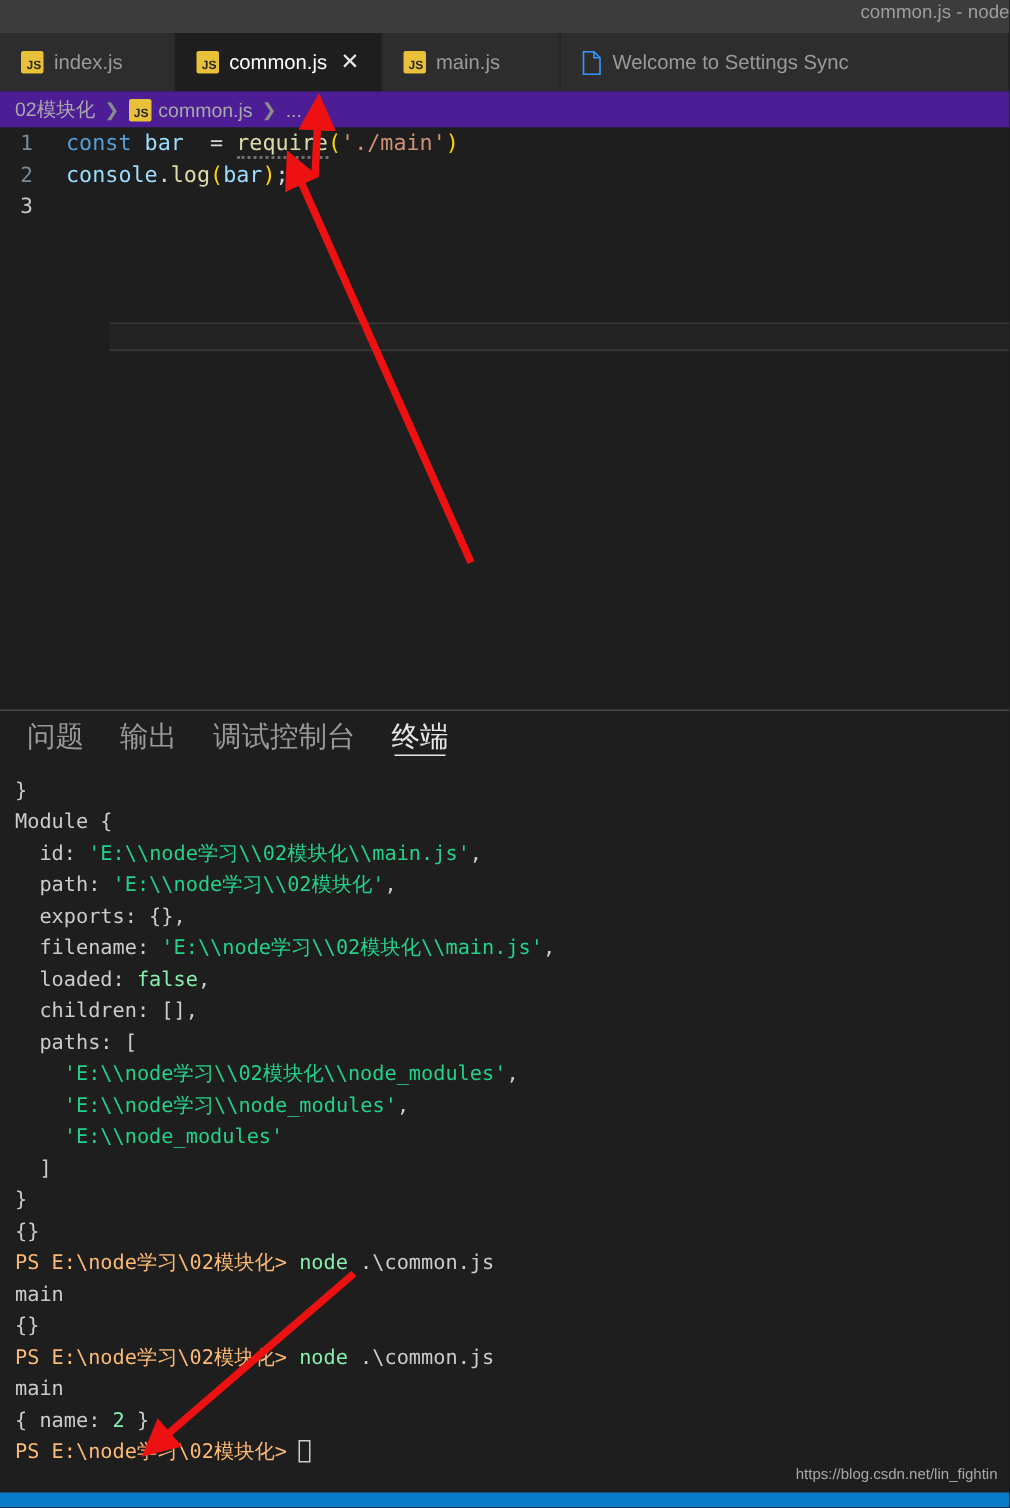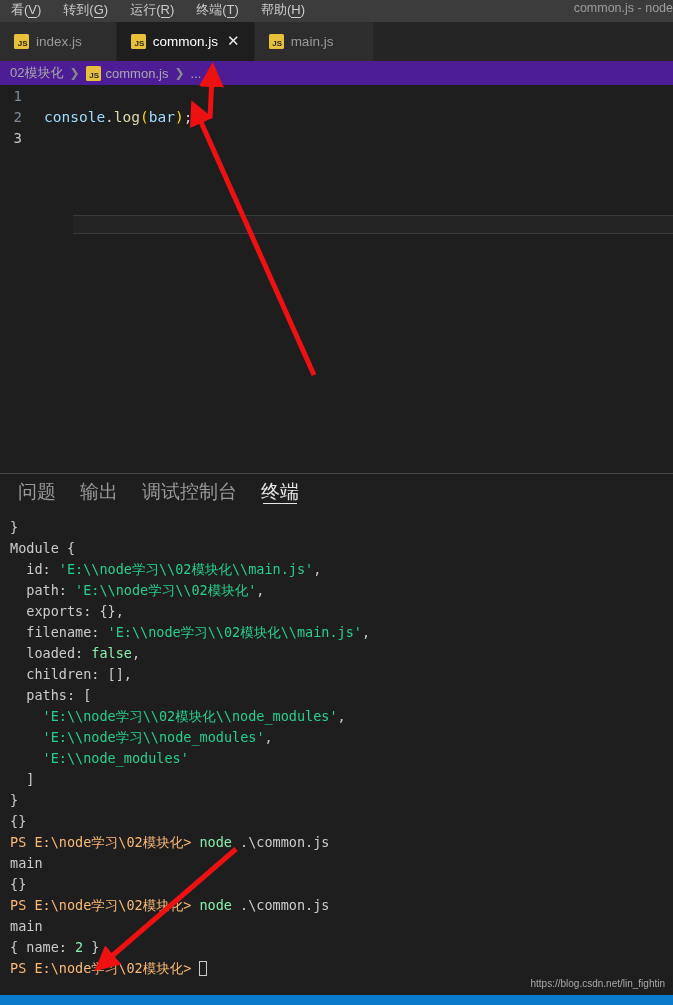--- a/index.html
+++ b/index.html
@@ -140,27 +140,20 @@
   
   .arrows{
     position:absolute;left:0;top:0;width:673px;height:1005px;
     pointer-events:none;
   }
 </style>
 </head>
 <body>
 
 <div class="menubar">
-  <div class="menu-items">
-    <div class="menu-item"><span>看</span>(<u>V</u>)</div>
-    <div class="menu-item"><span>转到</span>(<u>G</u>)</div>
-    <div class="menu-item"><span>运行</span>(<u>R</u>)</div>
-    <div class="menu-item"><span>终端</span>(<u>T</u>)</div>
-    <div class="menu-item"><span>帮助</span>(<u>H</u>)</div>
-  </div>
   <div class="win-title">common.js - node</div>
 </div>
 
 <div class="tabbar">
 
   <div class="tab" style="padding-left:14px;padding-right:34px;">
     <span class="js-icon">
         <i>JS</i>
       </span>
     <span class="tab-label">index.js</span>
@@ -174,20 +167,29 @@
     <span class="close-x">✕</span>
   </div>
 
   <div class="tab" style="padding-left:14px;padding-right:40px;">
     <span class="js-icon">
         <i>JS</i>
       </span>
     <span class="tab-label">main.js</span>
   </div>
 
+  <div class="tab" style="padding-left:14px;padding-right:14px;flex:1;">
+    <span class="file-icon">
+      <svg width="13" height="16" viewBox="0 0 13 16">
+        <path d="M1 0.5 h7 l4 4 v11 h-11 z" fill="none" stroke="#3794ff" stroke-width="1.1"></path>
+        <path d="M8 0.5 v4 h4" fill="none" stroke="#3794ff" stroke-width="1.1"></path>
+      </svg>
+    </span>
+    <span class="tab-label">Welcome to Settings Sync</span>
+  </div>
 
 </div>
 
 <div class="breadcrumb">
   <span class="bc-item">
     <span>02模块化</span>
   </span>
   <span class="bc-sep">❯</span>
   <span class="bc-item">
     <span class="js-icon">
@@ -196,21 +198,21 @@
     <span>common.js</span>
   </span>
   <span class="bc-sep">❯</span>
   <span class="bc-item">
     <span>...</span>
   </span>
 </div>
 
 <div class="editor">
   <div id="code-lines">
-      <div class="code-line"><span class="lnum">1</span></div>
+      <div class="code-line"><span class="lnum">1</span><span><span class="c-key">const</span><span class="c-pun"> </span><span class="c-var">bar</span><span class="c-pun">  = </span><span class="c-fn squiggle">require</span><span class="c-yel">(</span><span class="c-str">'./main'</span><span class="c-yel">)</span></span></div>
       <div class="code-line"><span class="lnum">2</span><span><span class="c-var">console</span><span class="c-pun">.</span><span class="c-fn">log</span><span class="c-yel">(</span><span class="c-var">bar</span><span class="c-yel">)</span><span class="c-pun">;</span></span></div>
       <div class="code-line"><span class="lnum cur">3</span><span></span></div>
     </div>
   <div class="line3-box"></div>
 </div>
 
 <div class="panel">
   <div class="panel-tabs">
     <div class="panel-tab"><span>问题</span></div>
     <div class="panel-tab"><span>输出</span></div>

